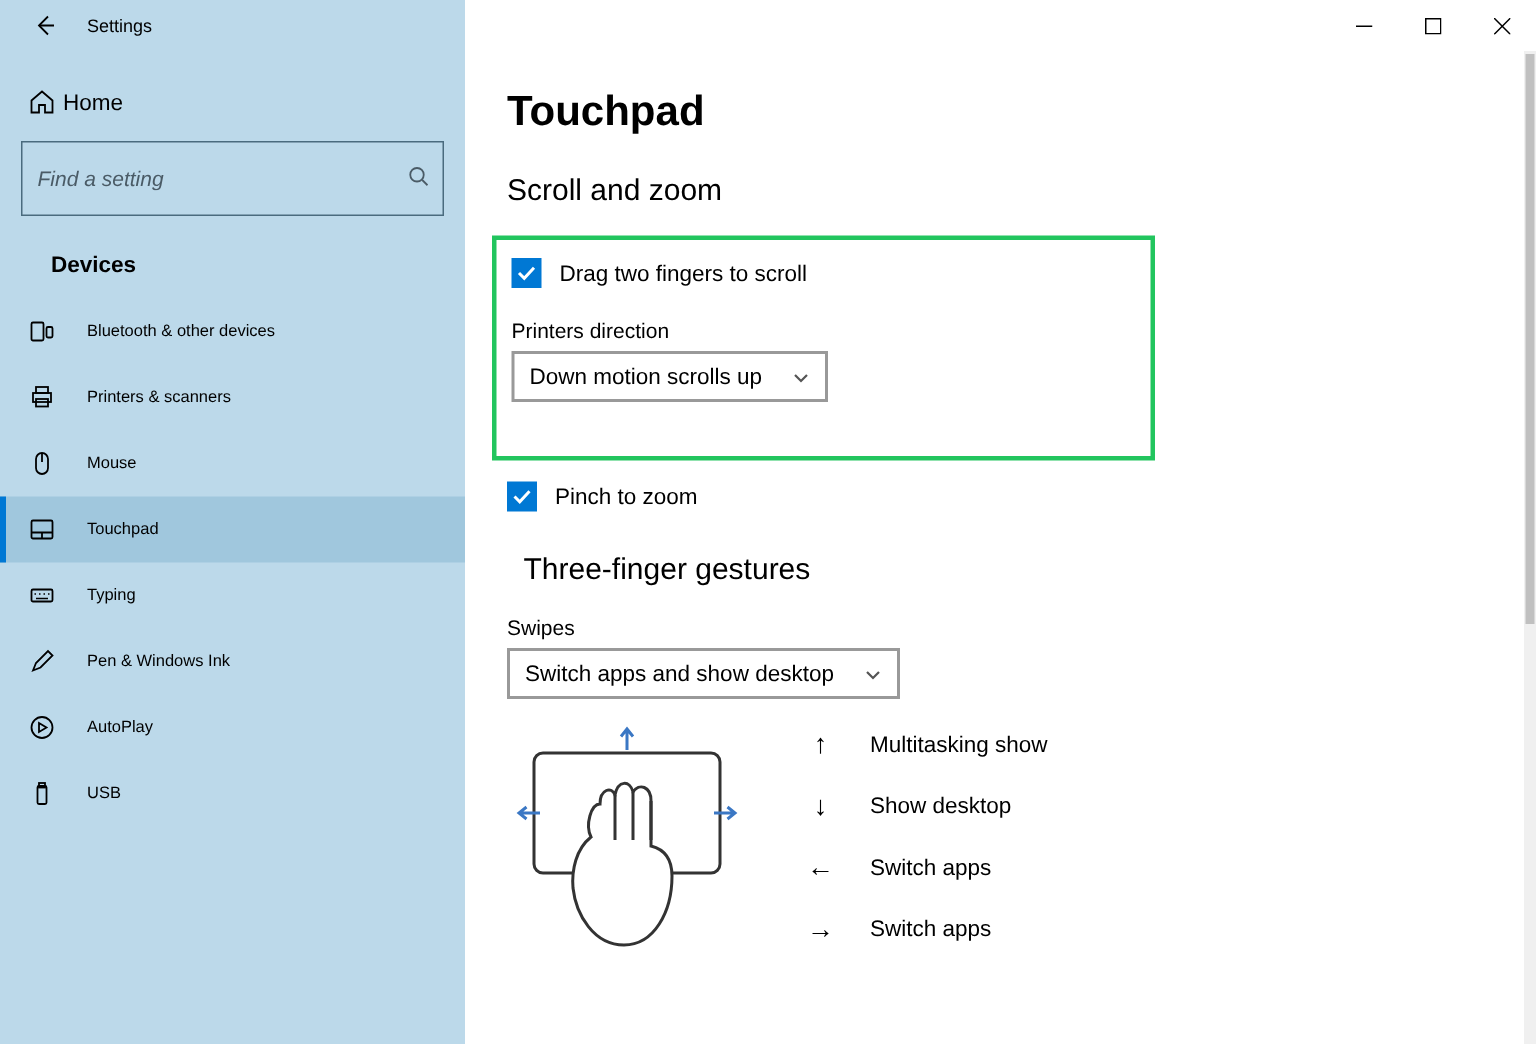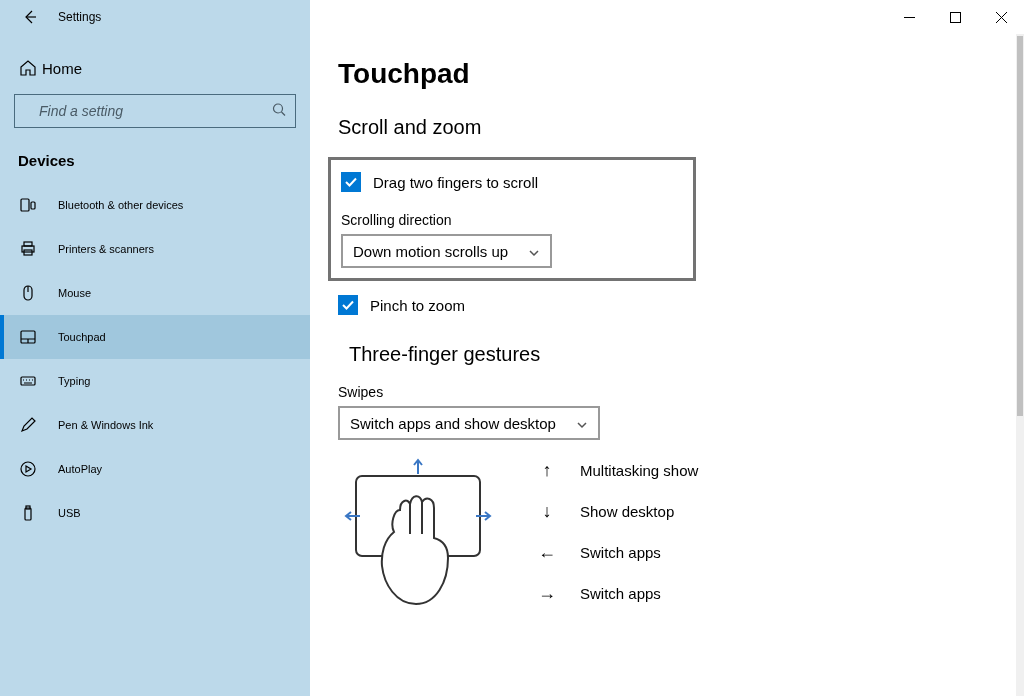--- a/index.html
+++ b/index.html
@@ -41,32 +41,32 @@
   .home-row {
     display: flex; align-items: center; gap: 4px;
     padding: 10px 18px 16px 18px;
     cursor: pointer;
   }
   .home-icon, .side-icon { width: 20px; height: 20px; display:flex; align-items:center; justify-content:center; }
   .home-label { font-size: 15px; }
   .search-wrap { padding: 0 14px 18px 14px; }
   .search-input {
     width: 100%;
-    height: 34px;
+    height: 50px;
     border: 1px solid #4a6b7e;
     background: #bcd9ea;
-    padding: 0 36px 0 24px;
+    padding: 0 36px 0 10px;
     font-size: 14px;
     color: #333;
     outline: none;
   }
   .search-input::placeholder { color: #4a5b66; font-style: italic; }
   .search-box { position: relative; }
   .search-icon { position: absolute; right: 10px; top: 50%; transform: translateY(-50%); }
-  .category-title { font-weight: 600; font-size: 15px; padding: 6px 18px 14px 18px; }
+  .category-title { font-weight: 600; font-size: 15px; padding: 6px 18px 14px 34px; }
   .side-item {
     display: flex; align-items: center; gap: 20px;
     padding: 12px 18px 12px 18px;
     cursor: pointer;
   }
   .side-item.active {
     background: #a0c7dd;
     border-left: 4px solid #0078d4;
     padding-left: 14px;
   }
@@ -99,23 +99,23 @@
     display: inline-flex;
     align-items: center;
     padding: 0 10px 0 10px;
     cursor: pointer;
     font-size: 15px;
     gap: 14px;
     min-width: 180px;
   }
   .dropdown .chev { width: 12px; height: 12px; margin-left: 6px; }
   .highlight-box {
-    border: 3px solid #737373;
-    padding: 12px 0 10px 0;
-    width: 368px;
+    border: 3px solid #22c55e;
+    padding: 12px 0 36px 0;
+    width: 442px;
     padding-left: 10px;
     margin-left: -10px;
     margin-bottom: 14px;
   }
   .gesture-section { display: flex; gap: 40px; margin-top: 14px; }
   .touchpad-illustration { width: 160px; height: 170px; position: relative; }
   .gesture-list { display: flex; flex-direction: column; gap: 20px; padding-top: 6px; }
   .gesture-row { display: flex; align-items: center; gap: 24px; }
   .gesture-row .arrow { width: 18px; display:flex; justify-content:center; font-size: 18px; }
   .gesture-label { font-size: 15px; }
@@ -285,21 +285,21 @@
       <div class="highlight-box">
         <div class="checkbox-row">
           <div class="checkbox">
             <svg viewBox="0 0 14 14">
                 <path d="M2 7 L5.5 10.5 L12 3.5" fill="none" stroke="#fff" stroke-width="2"></path>
               </svg>
           </div>
           <span class="cb-label">Drag two fingers to scroll</span>
         </div>
 
-        <div class="sub-label">Scrolling direction</div>
+        <div class="sub-label">Printers direction</div>
         <div class="dropdown">
           <span>Down motion scrolls up</span>
           <span class="chev">
             <svg width="12" height="12" viewBox="0 0 12 12">
                 <path d="M2 4 L6 8 L10 4" fill="none" stroke="#555" stroke-width="1.5"></path>
               </svg>
           </span>
         </div>
       </div>
 

